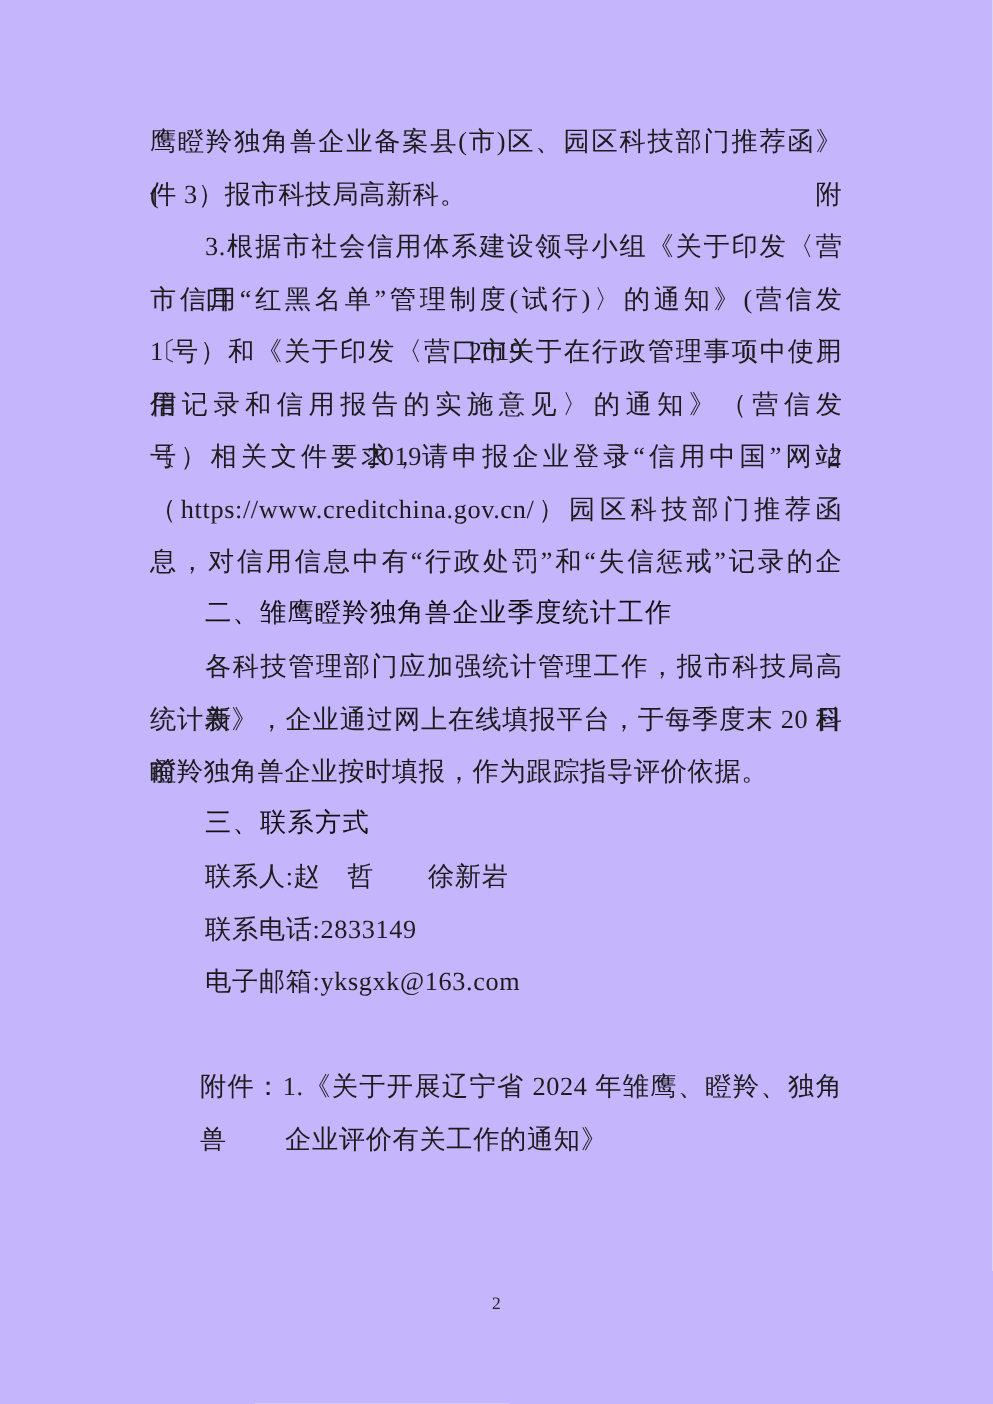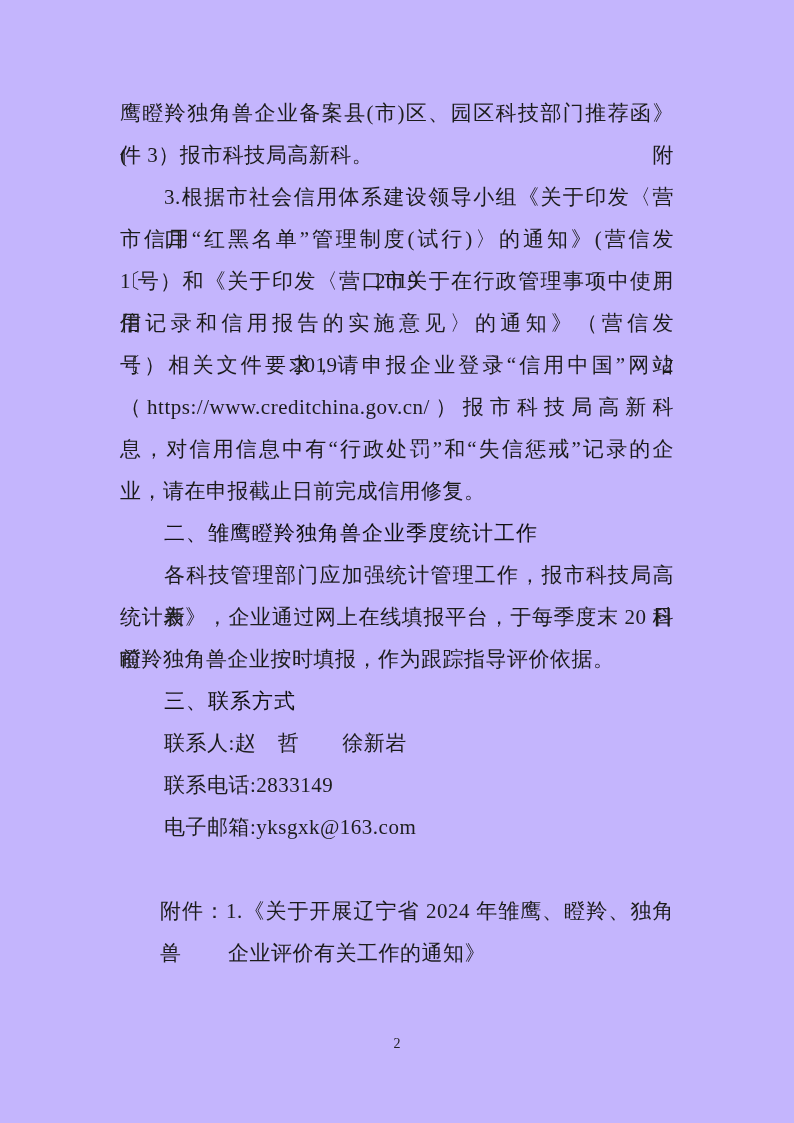--- a/index.html
+++ b/index.html
@@ -55,23 +55,22 @@
 
 <div class="page">
   <div class="textblock">
     <div class="ln just">鹰瞪羚独角兽企业备案县(市)区、园区科技部门推荐函》(附</div>
     <div class="ln">件 3）报市科技局高新科。</div>
     <div class="ln just ind2">3.根据市社会信用体系建设领导小组《关于印发〈营口</div>
     <div class="ln just">市信用“红黑名单”管理制度(试行)〉的通知》(营信发〔2019〕</div>
     <div class="ln just">1 号）和《关于印发〈营口市关于在行政管理事项中使用信</div>
     <div class="ln just">用记录和信用报告的实施意见〉的通知》（营信发〔2019〕2</div>
     <div class="ln just">号）相关文件要求，请申报企业登录“信用中国”网站</div>
-    <div class="ln just">（https://www.creditchina.gov.cn/）报市科技局高新科</div>
+    <div class="ln just">（https://www.creditchina.gov.cn/）园区科技部门推荐函</div>
     <div class="ln just">息，对信用信息中有“行政处罚”和“失信惩戒”记录的企</div>
-    <div class="ln">业，请在申报截止日前完成信用修复。</div>
     <div class="ln head ind2">二、雏鹰瞪羚独角兽企业季度统计工作</div>
     <div class="ln just ind2">各科技管理部门应加强统计管理工作，报市科技局高新科</div>
     <div class="ln just">统计表》，企业通过网上在线填报平台，于每季度末 20 日前</div>
     <div class="ln">瞪羚独角兽企业按时填报，作为跟踪指导评价依据。</div>
     <div class="ln head ind2">三、联系方式</div>
     <div class="ln ind2">联系人:赵　哲　　徐新岩</div>
     <div class="ln ind2">联系电话:2833149</div>
     <div class="ln ind2">电子邮箱:yksgxk@163.com</div>
     <div class="ln blank"></div>
     <div class="ln just ind-att">附件：1.《关于开展辽宁省 2024 年雏鹰、瞪羚、独角兽</div>

